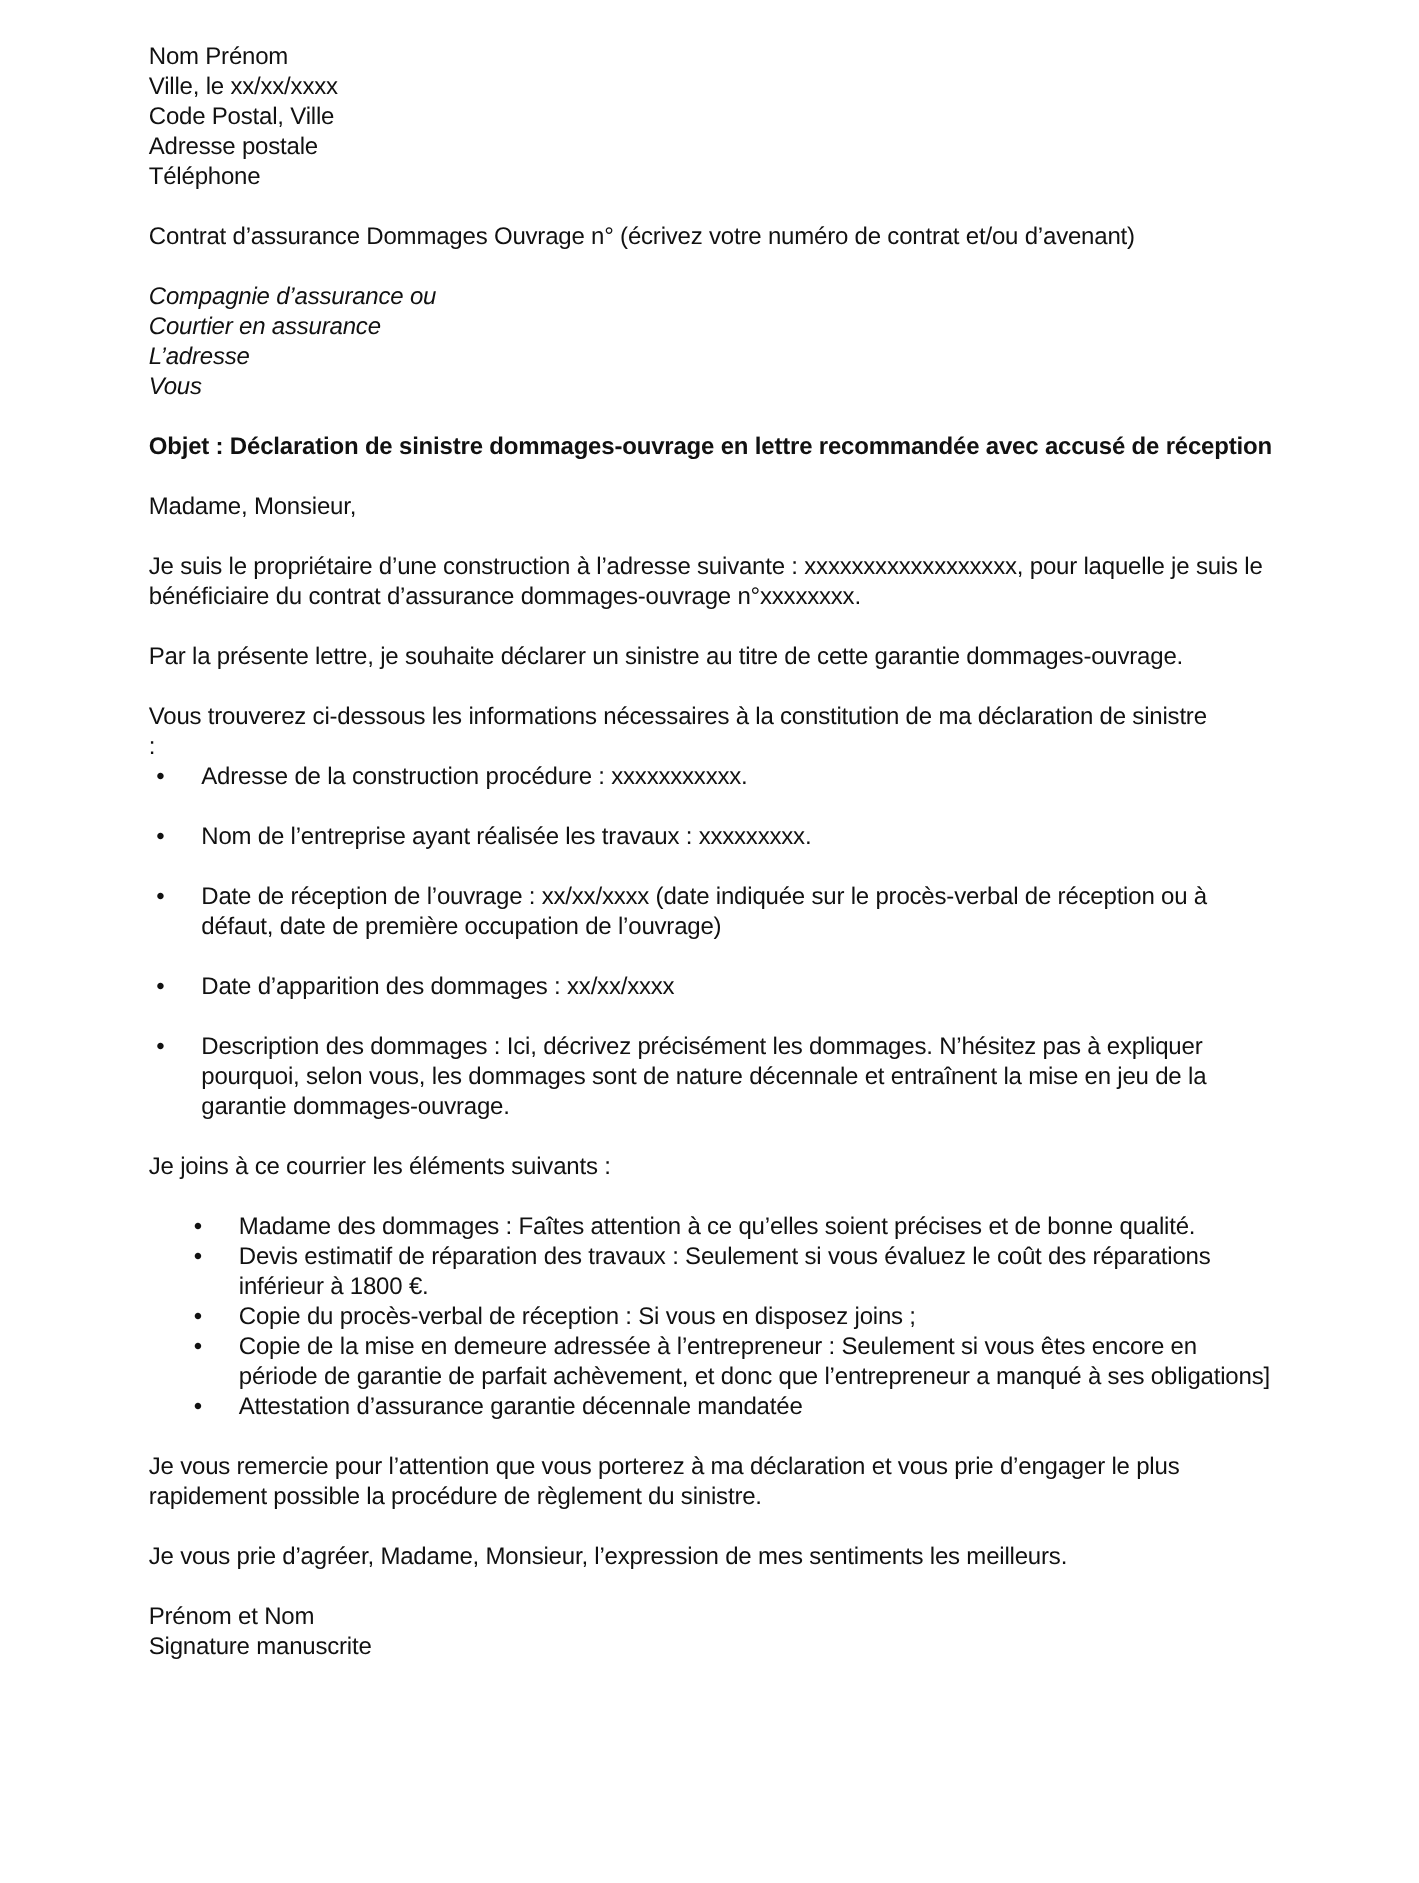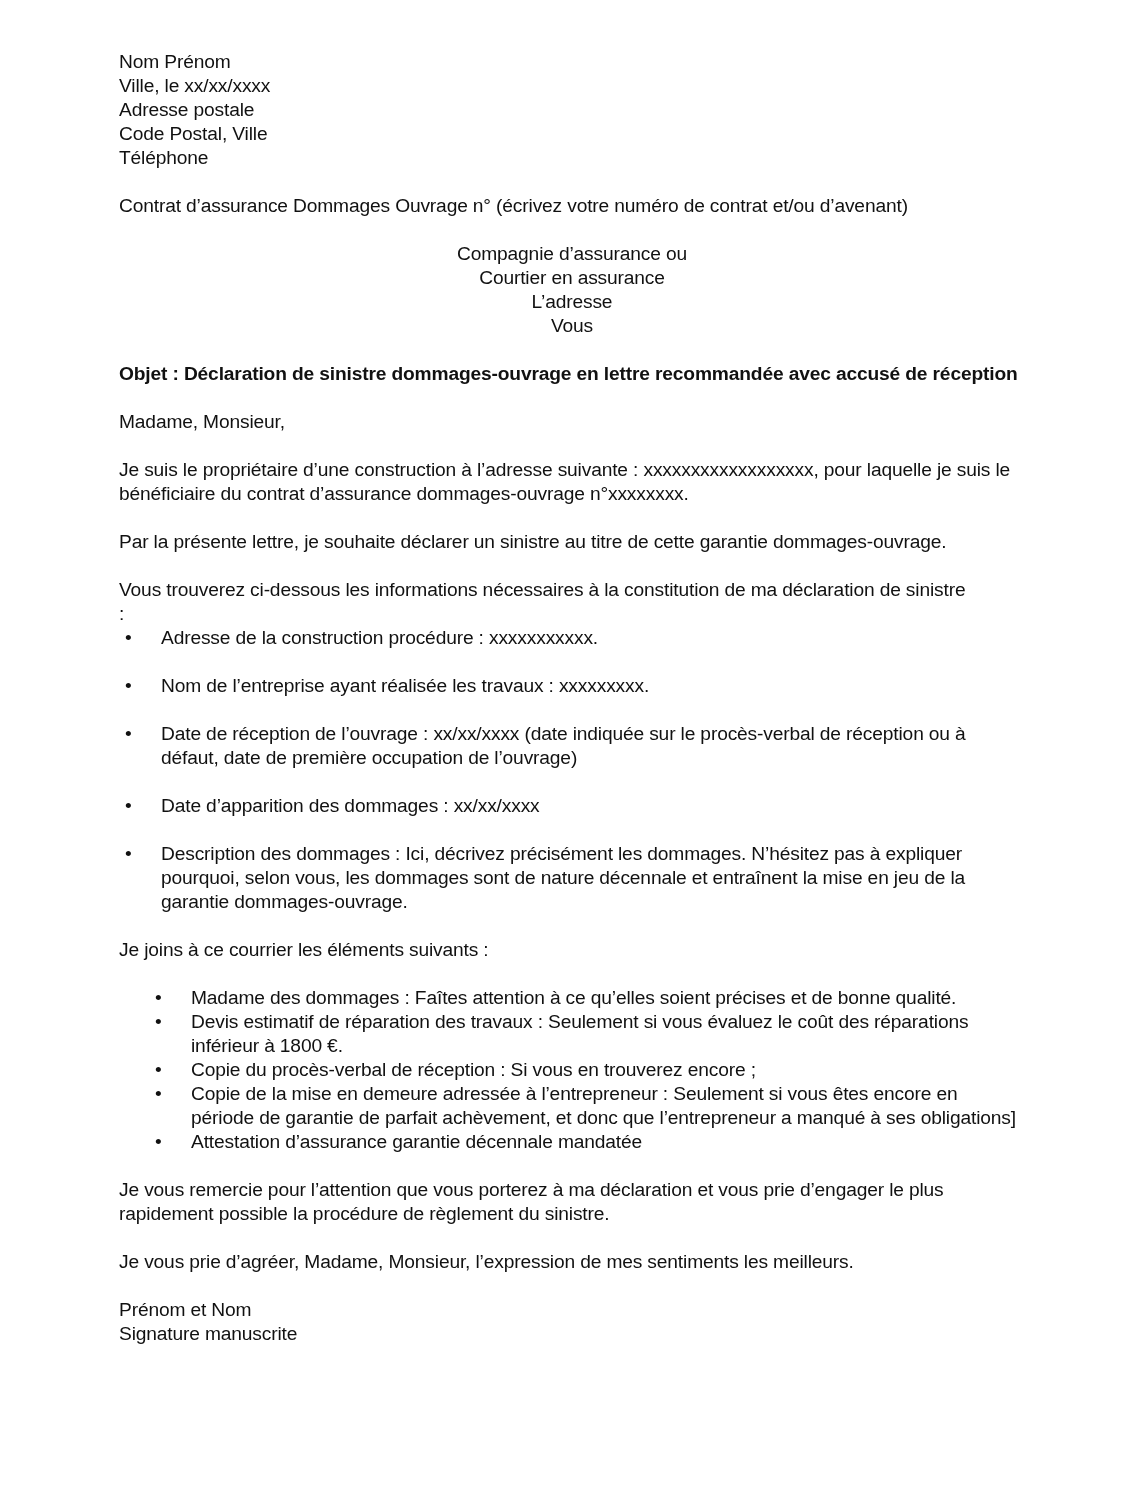--- a/index.html
+++ b/index.html
@@ -14,27 +14,27 @@
       overflow: hidden;
       color: #111111;
       font-family: "Liberation Sans", "DejaVu Sans", sans-serif;
       font-size: 19.2px;
       line-height: 24px;
       letter-spacing: -0.15px;
     }
     .page {
       position: absolute;
       left: 119px;
-      top: 50px;
+      top: 34px;
       width: 906px;
     }
     .line { display: block; white-space: nowrap; }
     .block { margin: 0; }
     .gap { height: 24px; }
-    .right { text-align: center; }
+    .right { text-align: left; font-style: italic; }
     .bold { font-weight: bold; }
     p { margin: 0; }
     ul { list-style: none; margin: 0; padding: 0; }
     .list1 li {
       position: relative;
       padding-left: 42px;
     }
     .list1 li .bullet {
       position: absolute;
       left: 6px;
@@ -53,22 +53,22 @@
     .colon-line { display: block; line-height: 24px; }
   </style>
 </head>
 <body>
 
 <div class="page">
 
   <div class="block">
     <span class="line">Nom Prénom</span>
     <span class="line">Ville, le xx/xx/xxxx</span>
+    <span class="line">Code Postal, Ville</span>
     <span class="line">Adresse postale</span>
-    <span class="line">Code Postal, Ville</span>
     <span class="line">Téléphone</span>
   </div>
 
   <div class="gap"></div>
 
   <p>Contrat d’assurance Dommages Ouvrage n° (écrivez votre numéro de contrat et/ou d’avenant)</p>
 
   <div class="gap"></div>
 
   <div class="block right">
@@ -134,21 +134,21 @@
     <li>
       <span class="bullet">•</span>
       <span>Madame des dommages : Faîtes attention à ce qu’elles soient précises et de bonne qualité.</span>
     </li>
     <li>
       <span class="bullet">•</span>
       <span>Devis estimatif de réparation des travaux : Seulement si vous évaluez le coût des réparations inférieur à 1800 €.</span>
     </li>
     <li>
       <span class="bullet">•</span>
-      <span>Copie du procès-verbal de réception : Si vous en trouverez encore ;</span>
+      <span>Copie du procès-verbal de réception : Si vous en disposez joins ;</span>
     </li>
     <li>
       <span class="bullet">•</span>
       <span>Copie de la mise en demeure adressée à l’entrepreneur : Seulement si vous êtes encore en période de garantie de parfait achèvement, et donc que l’entrepreneur a manqué à ses obligations]</span>
     </li>
     <li>
       <span class="bullet">•</span>
       <span>Attestation d’assurance garantie décennale mandatée</span>
     </li>
   </ul>

